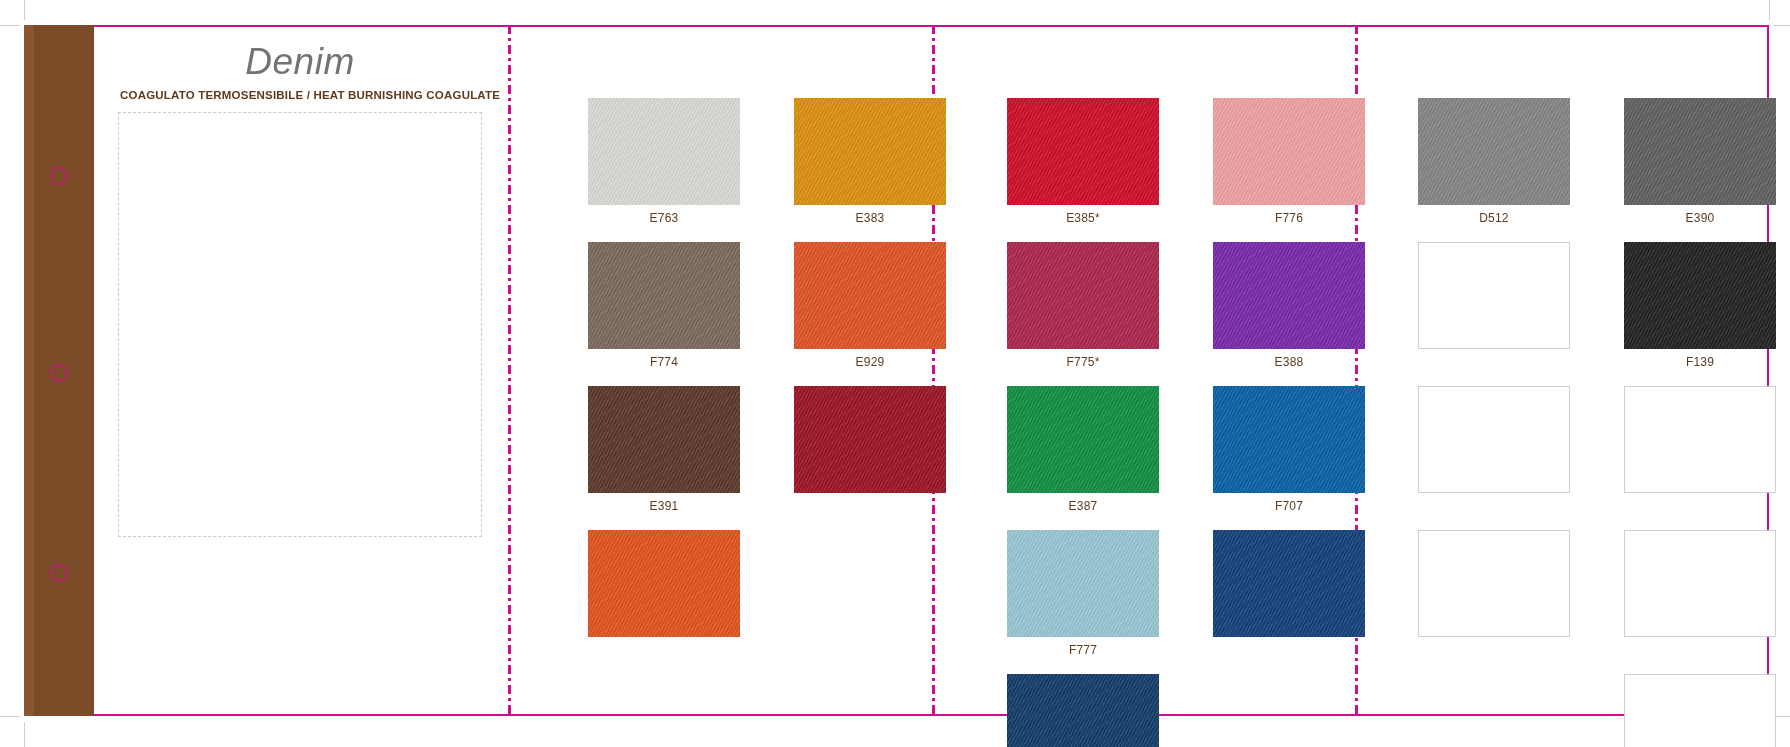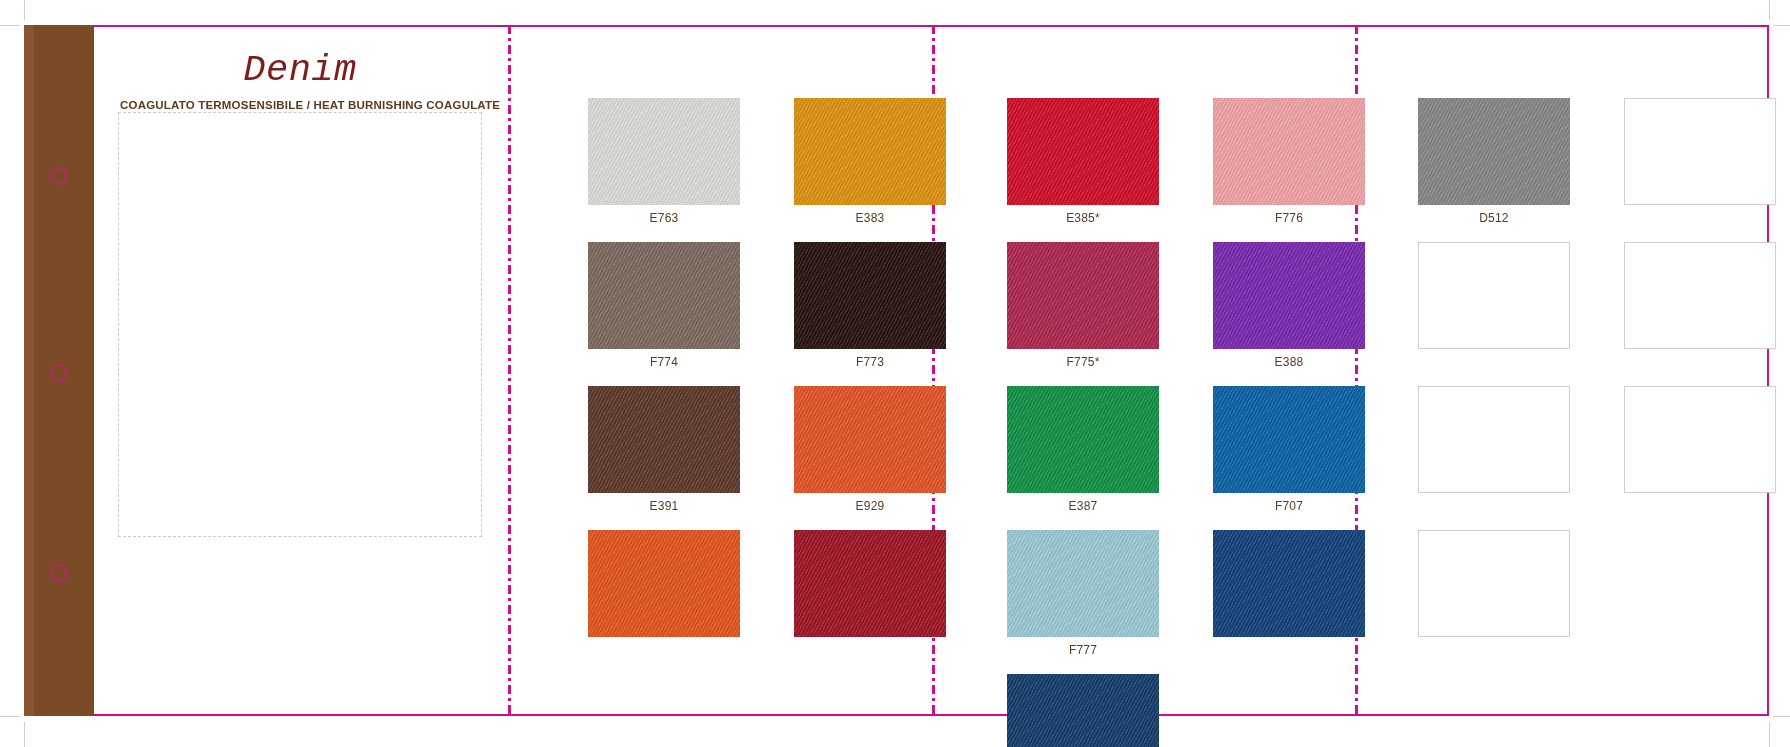--- a/index.html
+++ b/index.html
@@ -75,28 +75,28 @@
   }
 
   
   .title-block {
     position: absolute;
     left: 120px; top: 42px;
     width: 360px;
     text-align: center;
   }
   .title-main {
-    font-family: Liberation Mono, monospace;
+    font-family: Liberation Sans, sans-serif;
     font-style: italic;
     font-weight: 400;
     font-size: 37px;
-    color: #7f1d1d;
+    color: #737373;
     letter-spacing: 0.5px;
     line-height: 1.1;
-    margin: 8px;
+    margin: 0;
   }
   .title-sub {
     margin-top: 6px;
     font-family: "Liberation Sans", sans-serif;
     font-weight: bold;
     font-size: 11.5px;
     letter-spacing: 0.2px;
     color: #5e3a1e;
     white-space: nowrap;
   }
@@ -203,24 +203,20 @@
         <div class="cell">
           <div class="chip twill" style="background: rgb(226, 86, 31);"></div>
         </div>
       </div>
       <div class="col" style="left: 206px;">
         <div class="cell">
           <div class="chip twill" style="background: rgb(220, 146, 19);"></div>
           <div class="chip-label">E383</div>
         </div>
         <div class="cell">
-          <div class="chip twill" style="background: rgb(42, 23, 19);"></div>
-          <div class="chip-label">F773</div>
-        </div>
-        <div class="cell">
           <div class="chip twill" style="background: rgb(224, 86, 42);"></div>
           <div class="chip-label">E929</div>
         </div>
         <div class="cell">
           <div class="chip twill" style="background: rgb(157, 24, 40);"></div>
         </div>
       </div>
     </div>
   <div class="panel" id="panel-middle" style="left:1007px;">
       <div class="col" style="left: 0px;">
@@ -275,20 +271,28 @@
         <div class="cell">
           <div class="chip empty"></div>
           <div class="chip-label"></div>
         </div>
         <div class="cell">
           <div class="chip empty"></div>
         </div>
       </div>
       <div class="col" style="left: 206px;">
         <div class="cell">
+          <div class="chip twill" style="background: rgb(99, 99, 99);"></div>
+          <div class="chip-label">E390</div>
+        </div>
+        <div class="cell">
+          <div class="chip twill" style="background: rgb(38, 38, 38);"></div>
+          <div class="chip-label">F139</div>
+        </div>
+        <div class="cell">
           <div class="chip empty"></div>
           <div class="chip-label"></div>
         </div>
         <div class="cell">
           <div class="chip empty"></div>
           <div class="chip-label"></div>
         </div>
         <div class="cell">
           <div class="chip empty"></div>
         </div>

